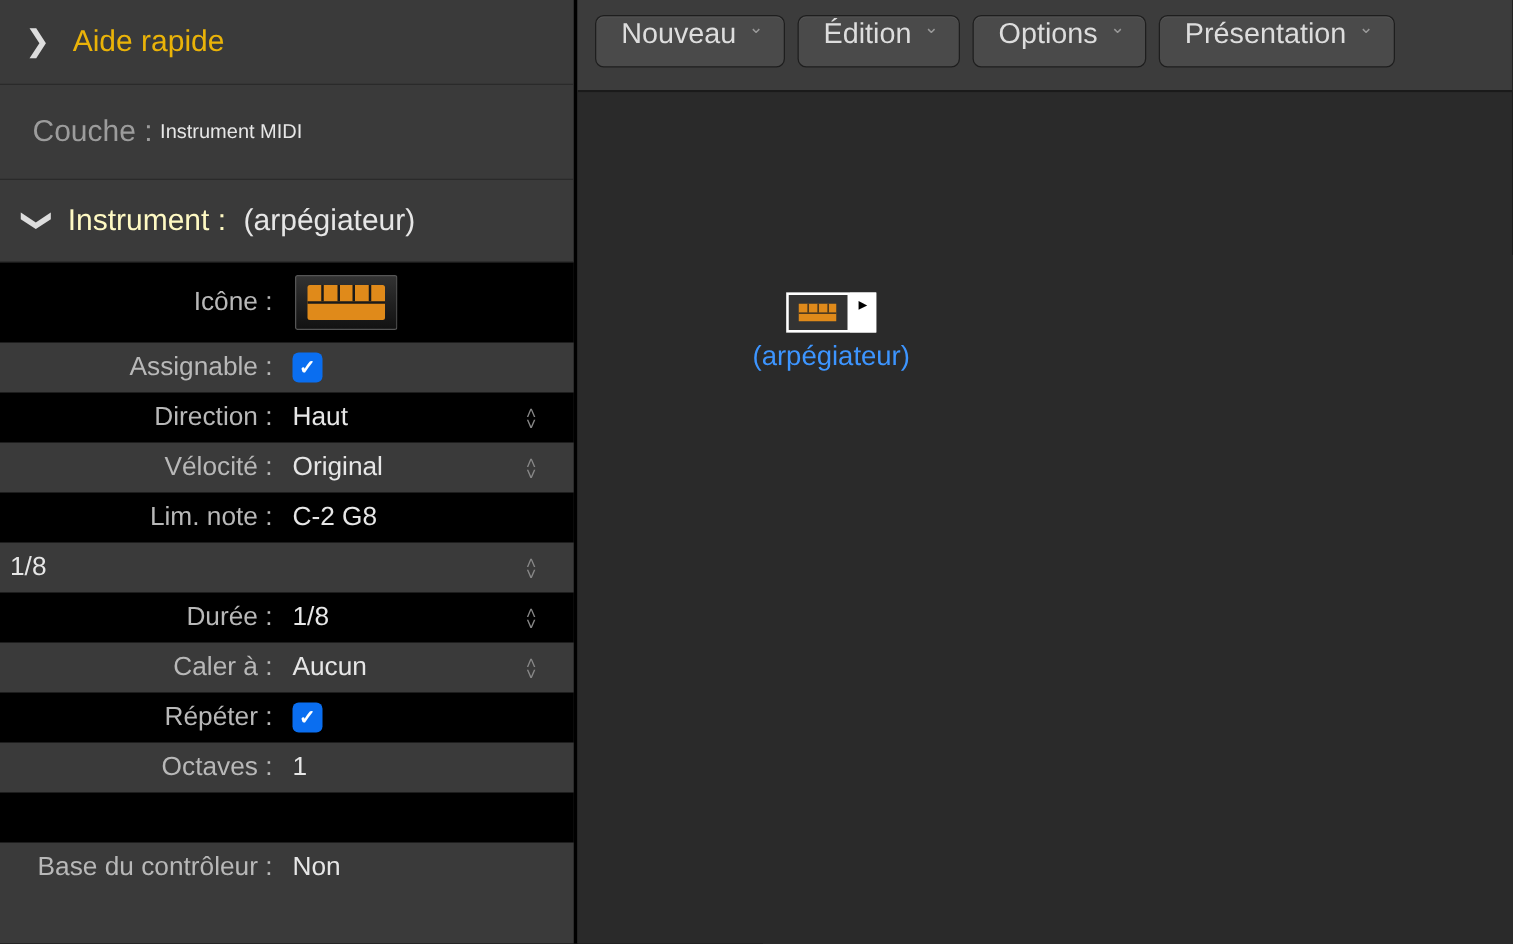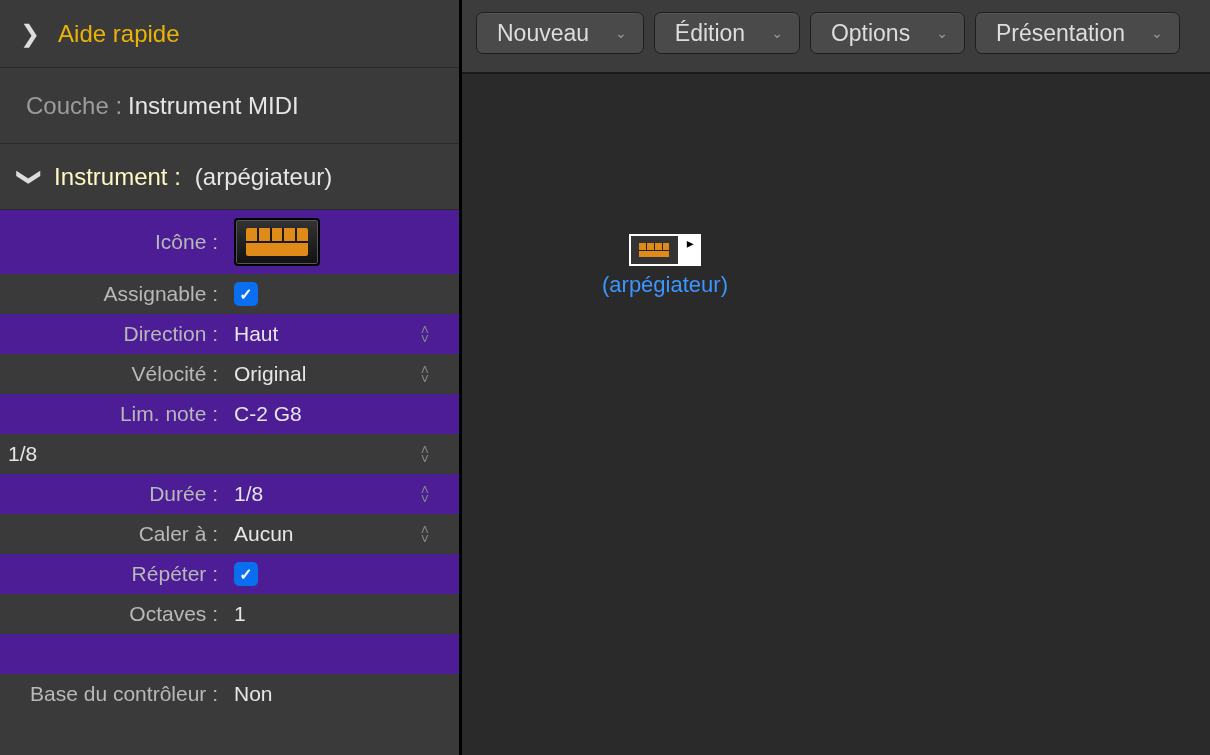--- a/index.html
+++ b/index.html
@@ -30,21 +30,21 @@
   .chevron { color: #ddd; font-size: 24px; display:inline-block; }
   .quickhelp .title { color: #eab308; font-size: 24px; }
   .layerbar {
     height: 76px;
     display: flex;
     align-items: center;
     padding: 0 26px;
     border-bottom: 1px solid #2a2a2a;
   }
   .layerbar .lbl { color: #9c9c9c; font-size: 24px; }
-  .layerbar .val { color: #e6e6e6; font-size: 24px; margin-left: 6px; }
+  .layerbar .val { color: #e6e6e6; font-size: 16px; margin-left: 6px; }
   .instrbar {
     height: 66px;
     display: flex;
     align-items: center;
     padding: 0 20px;
     border-bottom: 1px solid #2a2a2a;
     gap: 14px;
   }
   .instrbar .lbl { color: #fef9c3; font-size: 24px; }
   .instrbar .val { color: #e6e6e6; font-size: 24px; }
@@ -65,21 +65,21 @@
   .prow .pvalue {
     flex: 1;
     display: flex;
     align-items: center;
     color: #e6e6e6;
     font-size: 21px;
     padding-left: 8px;
     height: 100%;
     position: relative;
   }
-  .alt { background: #4c1d95; }
+  .alt { background: #000000; }
   .iconbox {
     width: 86px; height: 48px;
     border: 2px solid #000;
     border-radius: 4px;
     background: linear-gradient(#333,#111);
     display:flex; align-items:center; justify-content:center;
     box-shadow: inset 0 0 0 1px #555;
   }
   .kbglyph {
     width: 62px; height: 28px;
@@ -115,26 +115,26 @@
     border-bottom: 2px solid #1a1a1a;
     display:flex; align-items:center;
     padding: 8px 14px 14px 14px;
     gap: 10px;
   }
   .tbtn {
     background: #4a4a4a;
     border: 1px solid #1e1e1e;
     border-radius: 7px;
     height: 42px;
-    display:flex; align-items:center;
+    display:flex; align-items:flex-start;
     padding: 0 16px 0 20px;
     color: #ddd;
     font-size: 23px;
     box-shadow: inset 0 1px 0 rgba(255,255,255,0.06);
-    gap: 26px;
+    gap: 10px;
   }
   .tbtn .dd { color:#999; font-size:14px; }
   .canvas {
     flex:1;
     position:relative;
     background:#2a2a2a;
   }
   .node {
     position:absolute;
     left: 140px; top: 160px;

